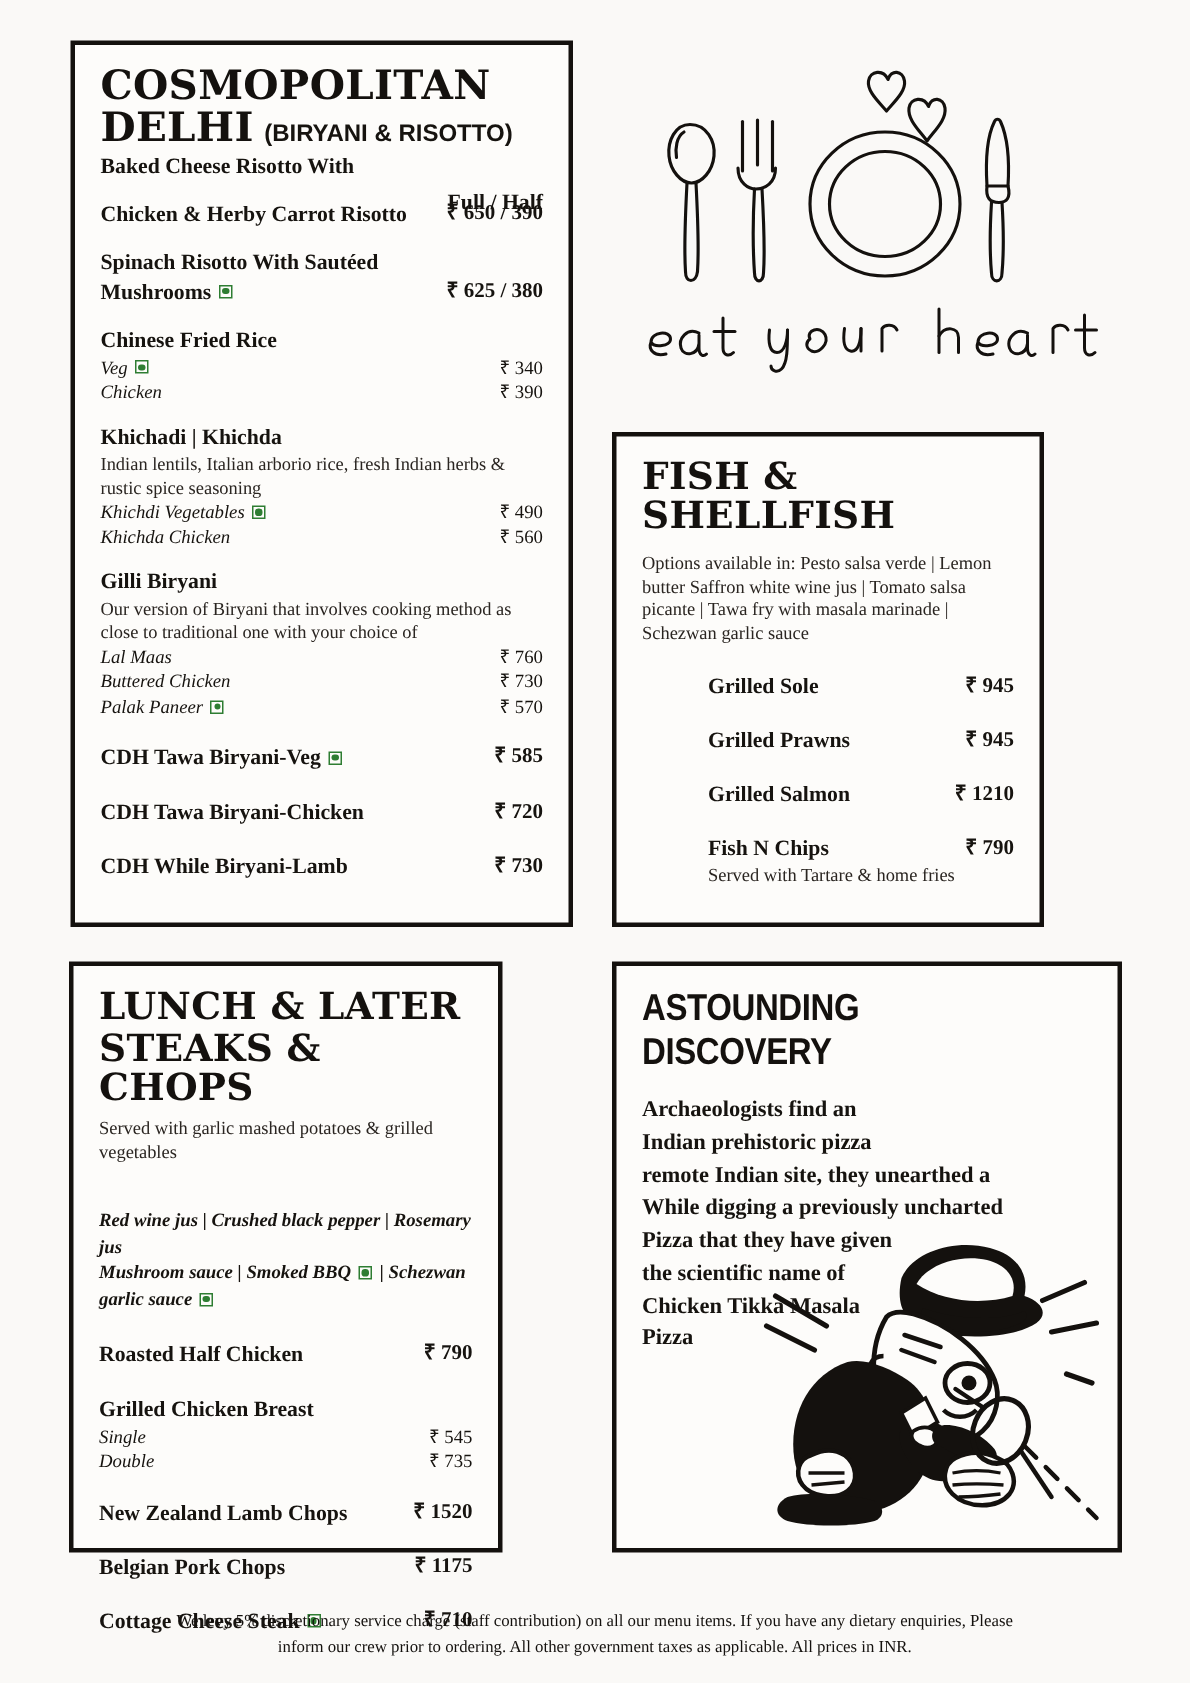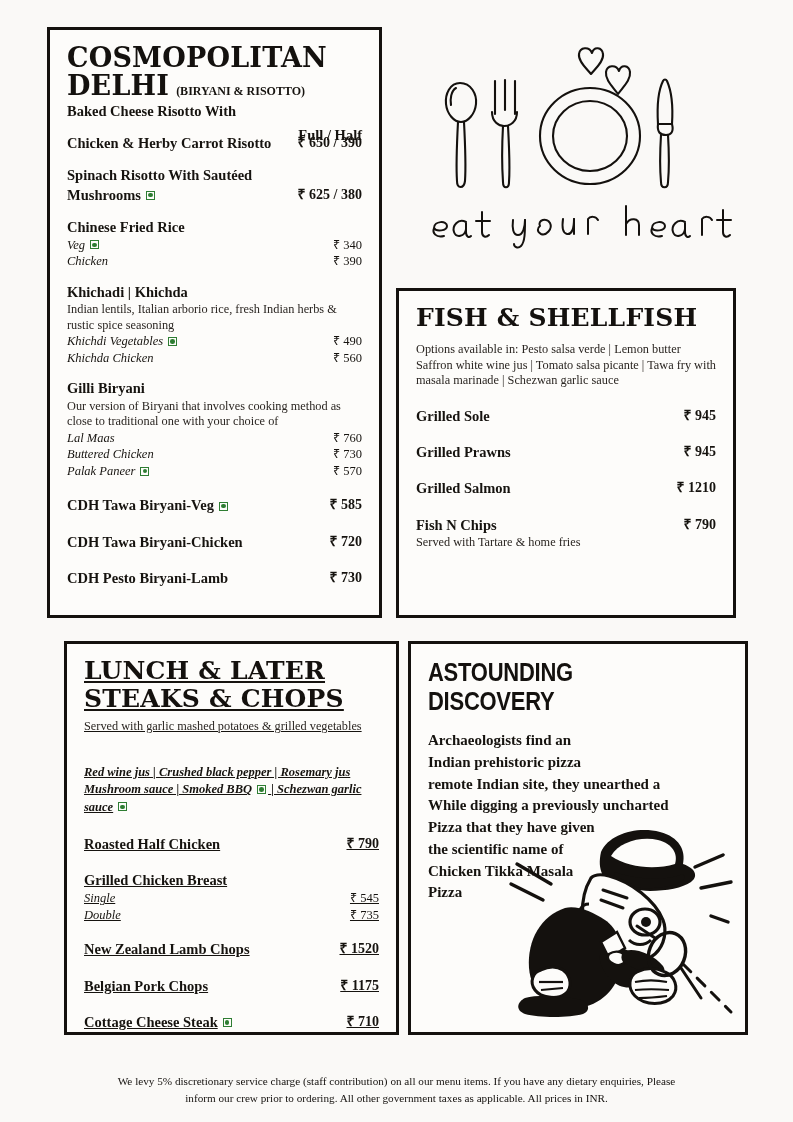--- a/index.html
+++ b/index.html
@@ -15,37 +15,37 @@
   .page { position:absolute; inset:0; }
 
   
   .card {
     position:absolute;
     border:3px solid #14110e;
     background:#fdfcfa;
     padding:14px 17px 10px 17px;
   }
   #card-cosmo   { left:47px;  top:27px;  width:335px; height:591px; }
-  #card-fish    { left:396px; top:288px; width:340px; height:330px; }
-  #card-lunch   { left:64px;  top:641px; width:335px; height:394px;text-decoration:underline; }
+  #card-fish    { left:408px; top:288px; width:288px; height:330px; }
+  #card-lunch   { left:46px;  top:641px; width:289px; height:394px; }
   #card-disc    { left:408px; top:641px; width:340px; height:394px; }
 
   
   .slab {
     font-family:"DejaVu Serif", serif;
     font-weight:700;
     letter-spacing:.2px;
     line-height:1.04;
     color:#14110e;
   }
   .title-xl { font-size:27px; }
   .title-lg { font-size:25px; }
   .title-sub {
-    font-family:Liberation Serif, serif;
-    font-weight:700; font-size:12px;
+    font-family:Liberation Sans, sans-serif;
+    font-weight:700; font-size:16px;
   }
   .cond {
     font-family:"Liberation Sans Narrow","Liberation Sans", sans-serif;
     font-weight:700;
     font-size:25px;
     letter-spacing:-.3px;
     transform:scaleX(.88);
     transform-origin:left center;
     color:#14110e;
   }
@@ -198,21 +198,21 @@
         <span class="nm"><span>CDH Tawa Biryani-Veg</span><span class="veg"></span></span>
         <span class="pr">₹ 585</span>
       </div>
       <div class="gap-lg"></div>
       <div class="row">
         <span class="nm">CDH Tawa Biryani-Chicken</span>
         <span class="pr">₹ 720</span>
       </div>
       <div class="gap-lg"></div>
       <div class="row">
-        <span class="nm">CDH Pesto Biryani-Lamb</span>
+        <span class="nm">CDH While Biryani-Lamb</span>
         <span class="pr">₹ 730</span>
       </div>
     </div>
   </div>
 
   <svg id="illo-cutlery" viewBox="0 0 320 215">
     <g fill="none" stroke="#14110e" stroke-width="2.1" stroke-linecap="round" stroke-linejoin="round">
 
       <path d="M40,47 C30,47 25,58 26,68 C27,78 34,86 41,86 C48,86 55,78 56,68 C57,58 51,47 40,47 Z"></path>
       <path d="M36,52 C31,55 30,63 31,69"></path>
@@ -265,21 +265,21 @@
 
       <path d="M303,174 L303,196 C303,201 307,202 310,199"></path>
       <path d="M297,184 L311,184"></path>
     </g>
   </svg>
 
   <div class="card" id="card-fish">
     <div class="slab title-lg">FISH &amp; SHELLFISH</div>
     <div class="desc" style="margin-top:11px;">Options available in: Pesto salsa verde | Lemon butter Saffron white wine jus | Tomato salsa picante | Tawa fry with masala marinade | Schezwan garlic sauce</div>
 
-    <div class="rows" style="margin-top:18px;">
+    <div class="rows" style="margin-top:18px;margin-left:44px;">
       <div class="row">
         <span class="nm">Grilled Sole</span>
         <span class="pr">₹ 945</span>
       </div>
       <div class="gap-lg"></div>
       <div class="row">
         <span class="nm">Grilled Prawns</span>
         <span class="pr">₹ 945</span>
       </div>
       <div class="gap-lg"></div>

